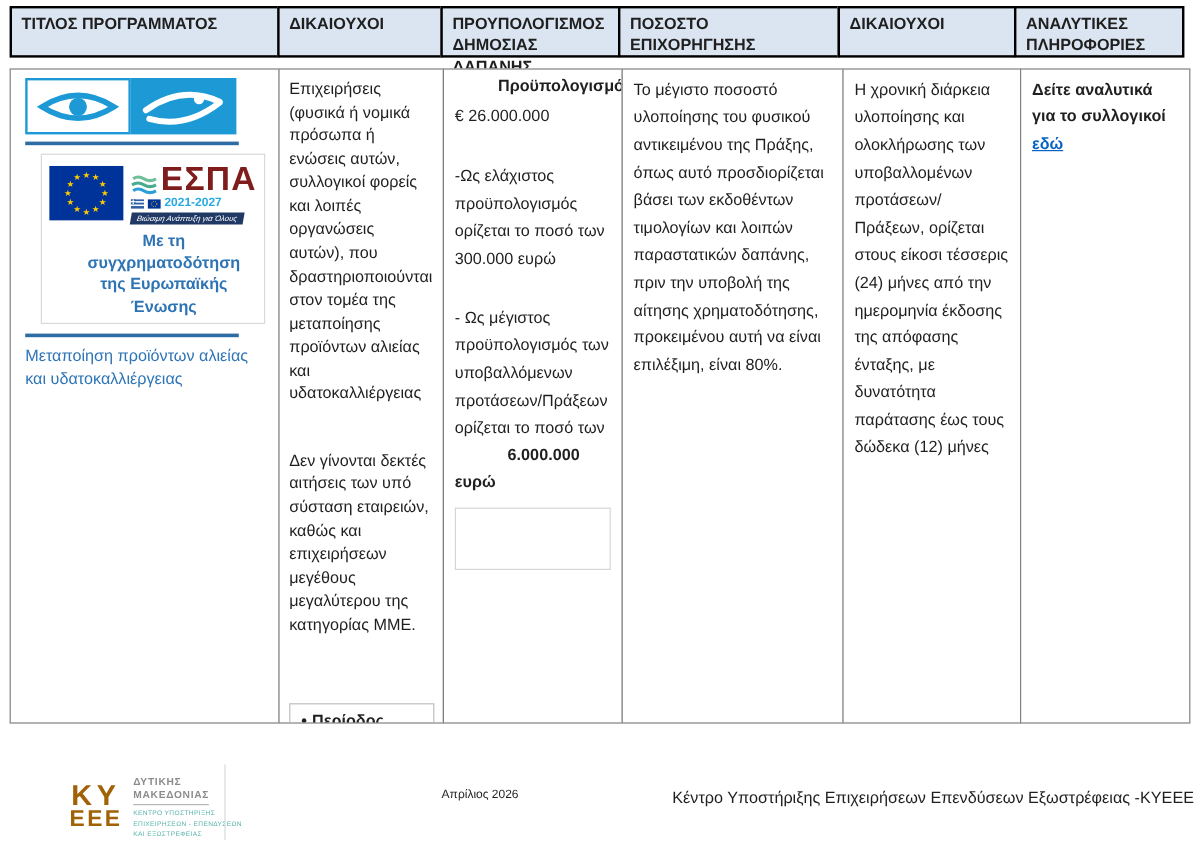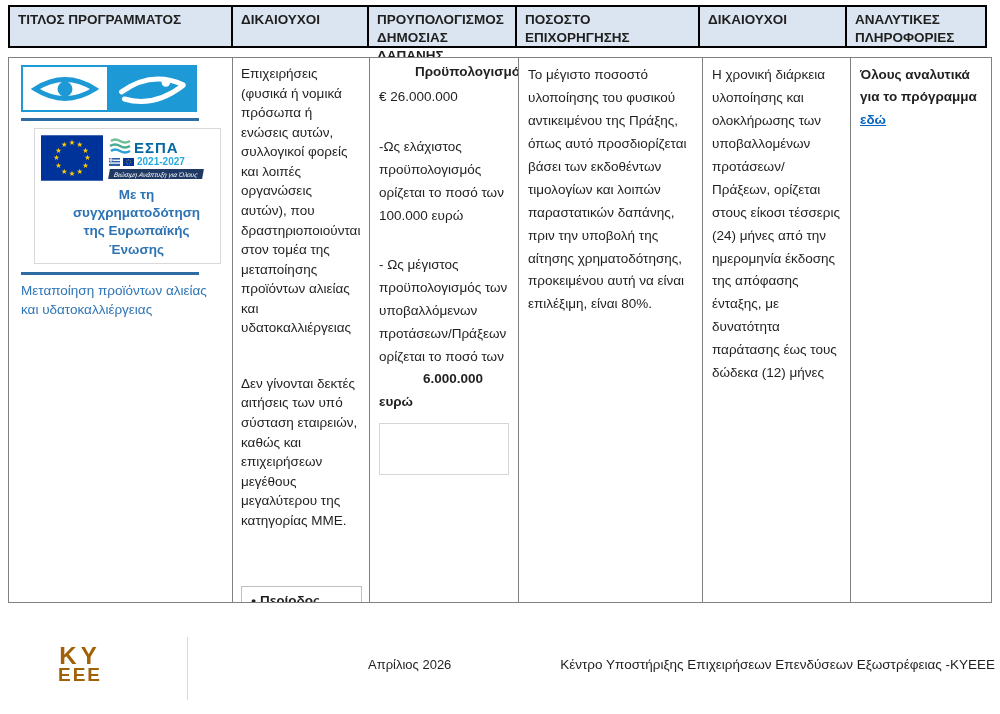--- a/index.html
+++ b/index.html
@@ -29,21 +29,21 @@
   .fishlogo { width:176px; height:47px; margin:7px 0 0 12px; display:flex; }
   .eye-half { width:50%; height:100%; background:#fff; border:2px solid #1d9ad6; display:flex; align-items:center; justify-content:center; }
   .fish-half { width:50%; height:100%; background:#1d9ad6; display:flex; align-items:center; justify-content:center; }
   .blue-rule { height:3px; background:#2e6da4; }
   .rule1 { width:178px; margin:6px 0 0 12px; }
   .rule2 { width:178px; margin:8px 0 0 12px; }
   .espa-box { margin:7px 11px 0 25px; border:1px solid #d9d9d9; padding:6px 3px 4px; }
   .espa-row { display:flex; align-items:center; gap:6px; padding-left:3px; }
   .espa-right { display:flex; flex-direction:column; }
   .espa-top { display:flex; align-items:flex-end; gap:3px; }
-  .espa-brand { font-size:15px; font-weight:bold; color:#0369a1; letter-spacing:1px; line-height:1; }
+  .espa-brand { font-size:28px; font-weight:bold; color:#7f1d1d; letter-spacing:1px; line-height:1; }
   .espa-years-row { display:flex; align-items:center; gap:3px; margin-top:2px; }
   .espa-years { color:#27aae1; font-weight:bold; font-size:10px; line-height:1; }
   .espa-banner { margin-top:2px; background:#203864; color:#fff; font-style:italic; font-size:6.5px; padding:1.5px 5px; transform:skewX(-10deg); width:max-content; }
   .cofinance { text-align:center; color:#2e74b5; font-weight:bold; font-size:13.5px; line-height:1.35; margin-top:5px;margin-left:18px; }
   .prog-link { display:block; margin:6px 10px 0 12px; color:#2e75b6; font-size:13.5px; line-height:1.45; text-decoration:none; }
 
   
   .c2 .pad { padding:6px 8px; }
   .para { line-height:1.45; }
   .para + .para { margin-top:36px; }
@@ -68,21 +68,21 @@
 
   
   .f-logo { position:absolute; left:58px; top:646px; display:flex; align-items:center; gap:9px; }
   .ky-letters { color:#a16207; font-weight:bold; text-align:center; }
   .ky-top { font-size:24px; letter-spacing:4px; line-height:0.8; }
   .ky-bottom { font-size:19px; letter-spacing:2px; line-height:1; }
   .f-textblock { display:flex; flex-direction:column; }
   .f-region { color:#8c8c8c; font-size:8.5px; font-weight:bold; letter-spacing:0.6px; line-height:1.3; border-bottom:1px solid #b5b5b5; padding-bottom:2px; margin-bottom:3px; width:max-content; }
   .f-sub { color:#5ab5ad; font-size:5.5px; letter-spacing:0.3px; line-height:1.6; }
   .f-divider { position:absolute; left:187px; top:637px; width:1px; height:63px; background:#d9d9d9; }
-  .f-date { position:absolute; left:368px; top:657px; font-size:13px; }
+  .f-date { position:absolute; left:368px; top:657px; font-size:10px; }
   .f-org { position:absolute; right:5px; top:657px; font-size:13.5px;text-align:center; }
 </style>
 </head>
 <body>
 
 <div class="page">
 
   <div class="thead">
     <div class="th c1">ΤΙΤΛΟΣ ΠΡΟΓΡΑΜΜΑΤΟΣ</div>
     <div class="th c2">ΔΙΚΑΙΟΥΧΟΙ</div>
@@ -179,21 +179,21 @@
           </div>
 
         </div>
       </div>
     </div>
 
     <div class="td c3">
       <div class="pad">
         <div class="b-head">Προϋπολογισμός</div>
         <div class="b-total">€ 26.000.000</div>
-        <div class="b-min">-Ως ελάχιστος προϋπολογισμός ορίζεται το ποσό των 100.000 ευρώ</div>
+        <div class="b-min">-Ως ελάχιστος προϋπολογισμός ορίζεται το ποσό των 300.000 ευρώ</div>
         <div class="b-max">
           <span>- Ως μέγιστος προϋπολογισμός των υποβαλλόμενων προτάσεων/Πράξεων ορίζεται το ποσό των</span>
           <span class="b-bold">6.000.000 ευρώ</span>
         </div>
         <div class="empty-box"></div>
       </div>
     </div>
 
     <div class="td c4">
       <div class="pad">
@@ -203,31 +203,42 @@
 
     <div class="td c5">
       <div class="pad">
         <div class="longtext">Η χρονική διάρκεια υλοποίησης και ολοκλήρωσης των υποβαλλομένων προτάσεων/Πράξεων, ορίζεται στους είκοσι τέσσερις (24) μήνες από την ημερομηνία έκδοσης της απόφασης ένταξης, με δυνατότητα παράτασης έως τους δώδεκα (12) μήνες</div>
       </div>
     </div>
 
     <div class="td c6">
       <div class="pad">
         <div class="details-text">
-          <span>Όλους αναλυτικά για το πρόγραμμα</span>
+          <span>Δείτε αναλυτικά για το συλλογικοί</span>
           <a href="#" class="here-link">εδώ</a>
         </div>
       </div>
     </div>
 
   </div>
 
   <div class="f-logo">
     <div class="ky-letters">
       <div class="ky-top">ΚΥ</div>
       <div class="ky-bottom">ΕΕΕ</div>
     </div>
+    <div class="f-textblock">
+      <div class="f-region">
+        <div>ΔΥΤΙΚΗΣ</div>
+        <div>ΜΑΚΕΔΟΝΙΑΣ</div>
+      </div>
+      <div class="f-sub">
+        <div>ΚΕΝΤΡΟ ΥΠΟΣΤΗΡΙΞΗΣ</div>
+        <div>ΕΠΙΧΕΙΡΗΣΕΩΝ - ΕΠΕΝΔΥΣΕΩΝ</div>
+        <div>ΚΑΙ ΕΞΩΣΤΡΕΦΕΙΑΣ</div>
+      </div>
+    </div>
   </div>
   <div class="f-divider"></div>
   <div class="f-date">Απρίλιος 2026</div>
   <div class="f-org">Κέντρο Υποστήριξης Επιχειρήσεων Επενδύσεων Εξωστρέφειας -ΚΥΕΕΕ</div>
 
 </div>
 
 </body></html>

